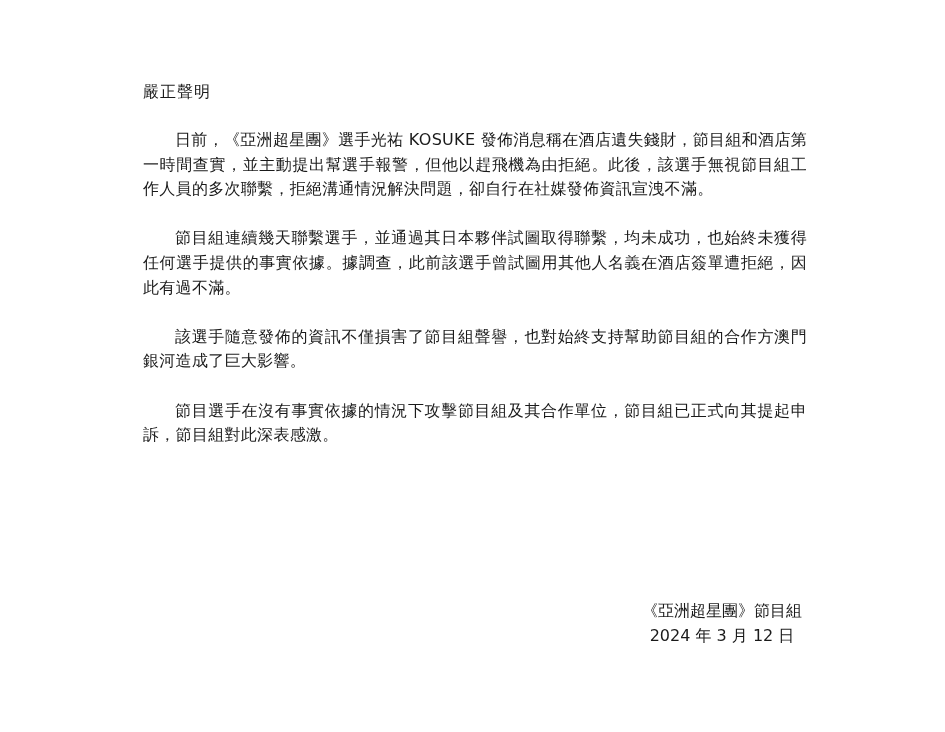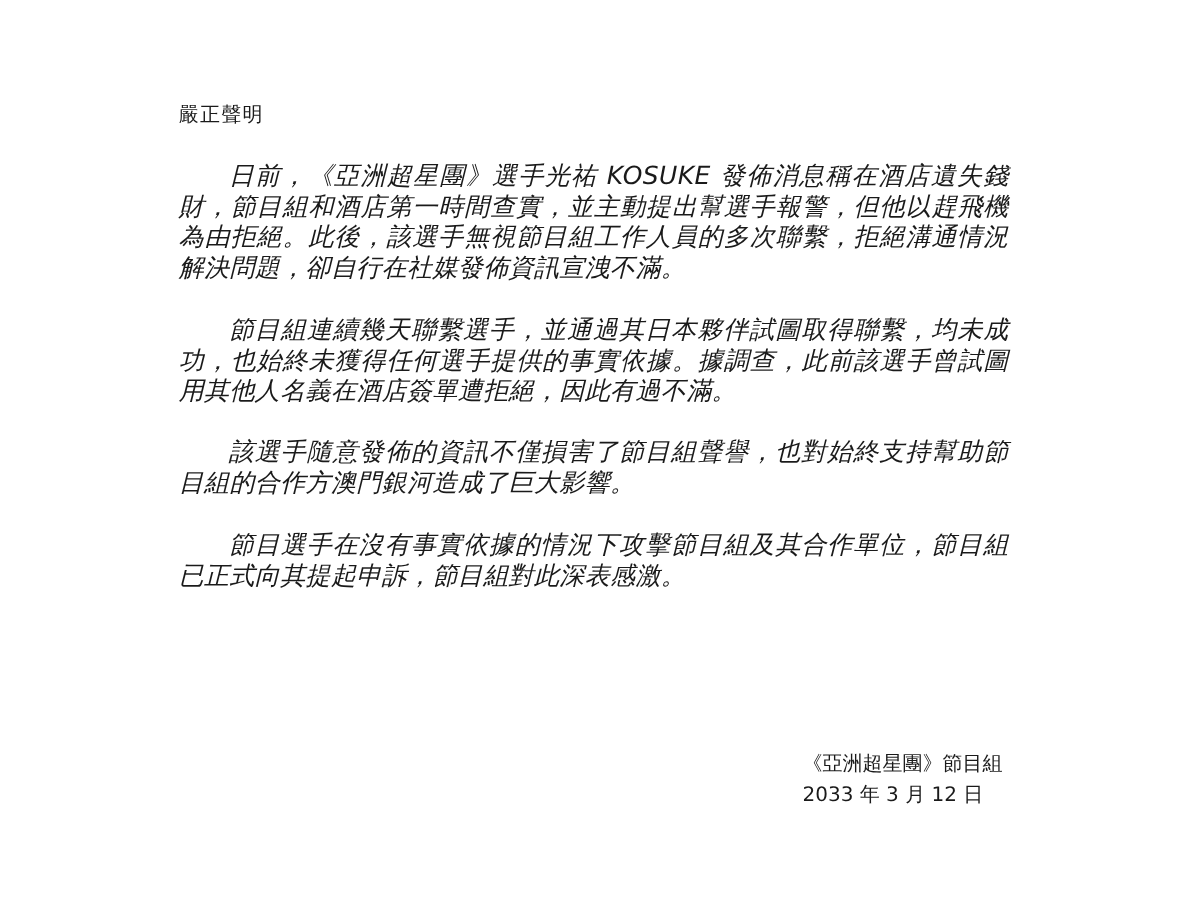--- a/index.html
+++ b/index.html
@@ -21,47 +21,46 @@
     top: 80px;
     width: 664px;
   }
   .title {
     font-size: 16px;
     line-height: 24px;
     margin: 0 0 24px 0;
     letter-spacing: 1px;
   }
   .para {
-    font-size: 20px;
+    font-size: 16px;
     line-height: 24.6px;
     margin: 0 0 24.6px 0;
     text-indent: 2em;
     text-align: justify;
     letter-spacing: 0.3px;
-    font-style: italic;
   }
   .signature {
     position: absolute;
     right: 143px;
     top: 598px;
-    text-align: left;
+    text-align: center;
     font-size: 16px;
     line-height: 25px;
   }
   .signature div {
     white-space: nowrap;
   }
 </style>
 </head>
 <body>
 
 <div class="page">
   <div class="title">嚴正聲明</div>
   <p class="para">日前，《亞洲超星團》選手光祐 KOSUKE 發佈消息稱在酒店遺失錢財，節目組和酒店第一時間查實，並主動提出幫選手報警，但他以趕飛機為由拒絕。此後，該選手無視節目組工作人員的多次聯繫，拒絕溝通情況解決問題，卻自行在社媒發佈資訊宣洩不滿。</p>
   <p class="para">節目組連續幾天聯繫選手，並通過其日本夥伴試圖取得聯繫，均未成功，也始終未獲得任何選手提供的事實依據。據調查，此前該選手曾試圖用其他人名義在酒店簽單遭拒絕，因此有過不滿。</p>
   <p class="para">該選手隨意發佈的資訊不僅損害了節目組聲譽，也對始終支持幫助節目組的合作方澳門銀河造成了巨大影響。</p>
   <p class="para">節目選手在沒有事實依據的情況下攻擊節目組及其合作單位，節目組已正式向其提起申訴，節目組對此深表感激。</p>
 </div>
 
 <div class="signature">
   <div>《亞洲超星團》節目組</div>
-  <div>2033 年 3 月 12 日</div>
+  <div>2024 年 3 月 12 日</div>
 </div>
 
 </body></html>

